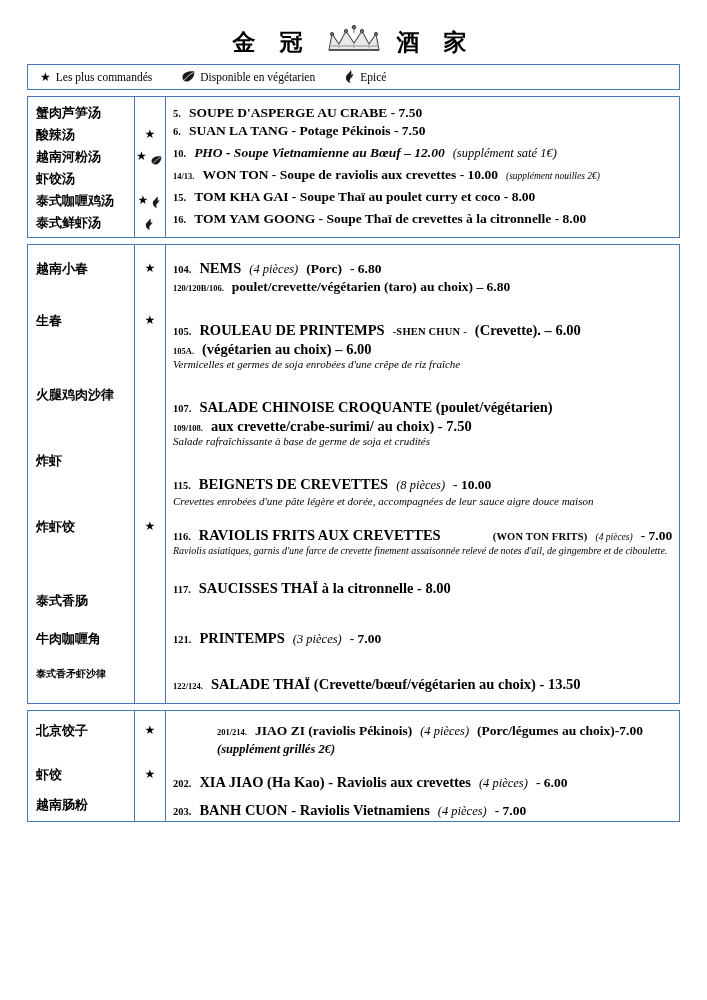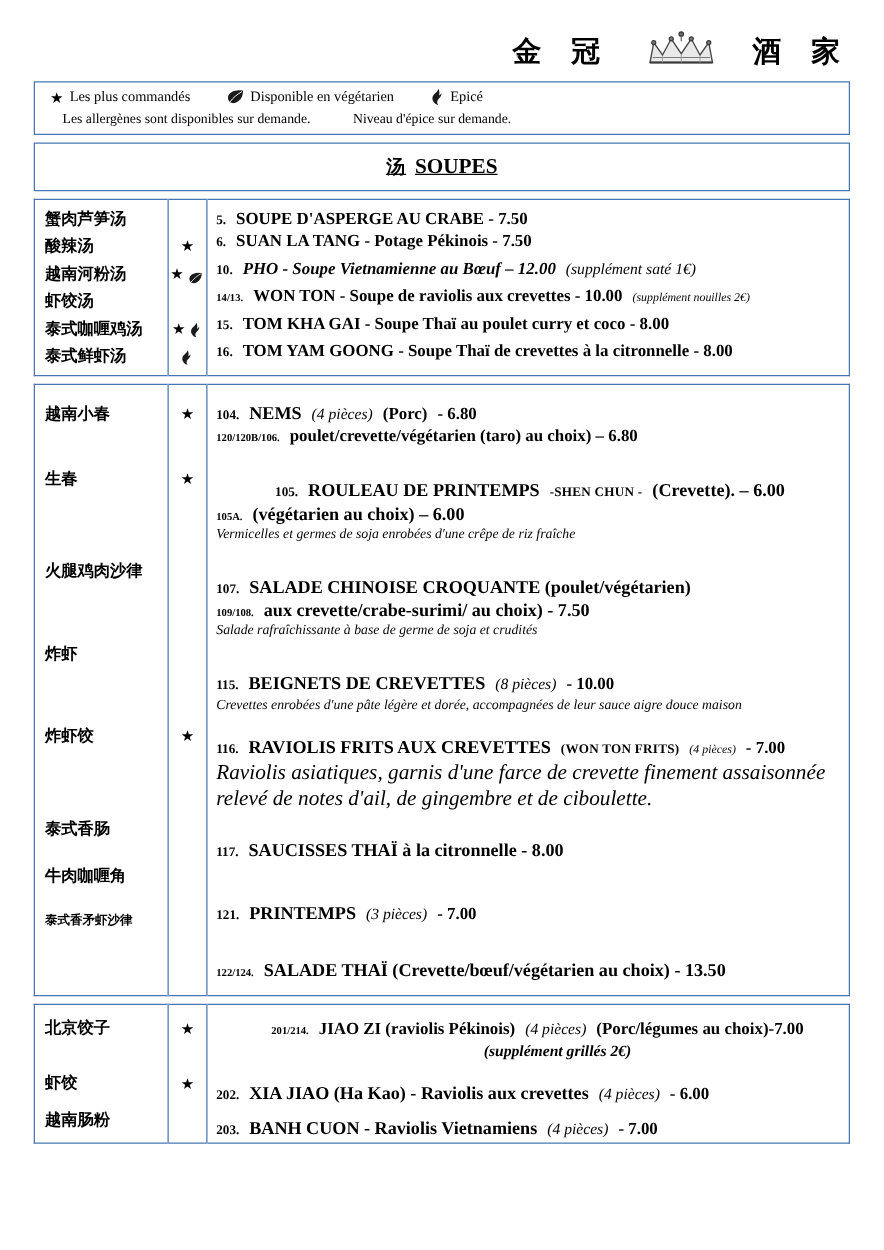--- a/index.html
+++ b/index.html
@@ -7,21 +7,21 @@
     width:707px;height:1000px;
     background:#ffffff;
     font-family:"Liberation Serif","DejaVu Serif",serif;
     color:#000;
     overflow:hidden;
   }
   .page{position:relative;width:707px;height:1000px;box-sizing:border-box;padding:0 27px;}
 
   
   .masthead{text-align:center;padding-top:24px;}
-  .logo-line{display:flex;align-items:center;justify-content:flex-end;gap:28px;}
+  .logo-line{display:flex;align-items:center;justify-content:center;gap:14px;}
   .cn-brand{
     font-family:"DejaVu Serif",serif;
     font-weight:bold;font-size:23px;letter-spacing:8px;
     line-height:1;
   }
   .crown{display:block;}
   .brand-fr{
     font-weight:bold;font-size:22px;letter-spacing:.4px;
     margin-top:-1px;line-height:1.1;
   }
@@ -160,31 +160,22 @@
       </span>
       <span class="legend-item">
         <span class="icon-flame">
           <svg width="10" height="13" viewBox="0 0 10 13">
               <path d="M5.6 0 C5.2 2.4 3.2 3.2 1.8 5 C0.4 6.8 0.6 9.6 2.6 11.4 C3.4 12.2 4.6 12.8 5.6 13 C4.2 11.2 4.6 9.4 6 8 C7.2 6.8 8.4 5.4 8.2 3.6 C7.4 4.8 6.6 5.2 6.2 5.4 C6.8 3.6 6.6 1.6 5.6 0 Z" fill="#1a1a1a"></path>
             </svg>
         </span>
         <span>Epicé</span>
       </span>
     </div>
-    <div class="legend-row2">
-      <span>Les allergènes sont disponibles sur demande.</span>
-      <span>Niveau d'épice sur demande.</span>
-    </div>
   </div>
 
-  <div class="band">
-    <span class="band-inner">
-      <span class="cn">汤</span><span class="fr">SOUPES</span>
-    </span>
-  </div>
 
   <table class="tbl">
     <tbody>
         <tr>
       <td class="col-cn">
         <div class="cn-cell">
           <div class="gap4"></div>
           <div class="cn-row">蟹肉芦笋汤</div>
           <div class="cn-row">酸辣汤</div>
           <div class="cn-row">越南河粉汤</div>
@@ -321,21 +312,21 @@
             <span class="it" style="margin-right: 4px;">(4 pièces)</span>
             <span class="nm" style="margin-right: 4px;">(Porc)</span>
             <span class="nm" style="margin-right: 4px;">- 6.80</span>
           </div>
           <div class="ln" style="height:18px;">
             <span class="num-sm" style="margin-right: 4px;">120/120B/106.</span>
             <span class="nm" style="margin-right: 4px;">poulet/crevette/végétarien (taro) au choix) – 6.80</span>
           </div>
           <div class="gap26"></div>
 
-          <div class="ln" style="height:19px;text-align:center;">
+          <div class="ln" style="height:19px;">
             <span class="num" style="margin-right: 4px;">105.</span>
             <span class="nm-lg" style="margin-right: 4px;">ROULEAU DE PRINTEMPS</span>
             <span class="sc" style="margin-right: 4px;">-SHEN CHUN -</span>
             <span class="nm-lg" style="margin-right: 4px;">(Crevette). – 6.00</span>
           </div>
           <div class="ln" style="height:18px;">
             <span class="num-sm" style="margin-right: 4px;">105A.</span>
             <span class="nm-lg" style="margin-right: 4px;">(végétarien au choix) – 6.00</span>
           </div>
           <div class="desc">Vermicelles et germes de soja enrobées d'une crêpe de riz fraîche</div>
@@ -357,25 +348,25 @@
             <span class="nm-lg" style="margin-right: 4px;">BEIGNETS DE CREVETTES</span>
             <span class="it" style="margin-right: 4px;">(8 pièces)</span>
             <span class="nm" style="margin-right: 4px;">- 10.00</span>
           </div>
           <div class="desc" style="width:480px;">Crevettes enrobées d'une pâte légère et dorée, accompagnées de leur sauce aigre douce maison</div>
           <div class="gap18"></div>
 
           <div class="ln" style="height:19px;">
             <span class="num" style="margin-right: 4px;">116.</span>
             <span class="nm-lg" style="margin-right: 4px;">RAVIOLIS FRITS AUX CREVETTES</span>
-            <span class="sc" style="margin-right: 4px;">(WON TON FRITS)</span>
+            <span class="sc" style="margin-right: 4px; margin-left: 44px;">(WON TON FRITS)</span>
             <span class="it-sm" style="margin-right: 4px;">(4 pièces)</span>
             <span class="nm" style="margin-right: 4px;">-  7.00</span>
           </div>
-          <div class="desc" style="font-size:17px;width:500px;line-height:1.22;">Raviolis asiatiques, garnis d'une farce de crevette finement assaisonnée relevé de notes d'ail, de gingembre et de ciboulette.</div>
+          <div class="desc" style="font-size:10px;width:500px;line-height:1.22;">Raviolis asiatiques, garnis d'une farce de crevette finement assaisonnée relevé de notes d'ail, de gingembre et de ciboulette.</div>
           <div class="gap22"></div>
 
           <div class="ln" style="height:20px;">
             <span class="num" style="margin-right: 4px;">117.</span>
             <span class="nm-lg" style="margin-right: 4px;">SAUCISSES THAÏ  à la citronnelle - 8.00</span>
           </div>
           <div class="gap30"></div>
 
           <div class="ln" style="height:20px;">
             <span class="num" style="margin-right: 4px; text-align: center;">121.</span>
@@ -429,21 +420,21 @@
       <td class="col-ds">
         <div class="ds-cell">
           <div class="gap10"></div>
 
           <div class="ln" style="height:18px;">
             <span class="num-sm" style="margin-right: 4px; margin-left: 44px;">201/214.</span>
             <span class="nm" style="margin-right: 4px;">JIAO ZI  (raviolis Pékinois)</span>
             <span class="it" style="margin-right: 4px;">(4 pièces)</span>
             <span class="nm" style="margin-right: 4px;">(Porc/légumes au choix)-7.00</span>
           </div>
-          <div class="ln indent" style="height:20px;text-align:center;">
+          <div class="ln indent" style="height:20px;">
             <span class="it-b" style="margin-right: 4px;">(supplément grillés 2€)</span>
           </div>
           <div class="gap14"></div>
 
           <div class="ln" style="height:20px;">
             <span class="num" style="margin-right: 4px;">202.</span>
             <span class="nm-lg" style="margin-right: 4px;">XIA JIAO (Ha Kao) - Raviolis aux crevettes</span>
             <span class="it" style="margin-right: 4px;">(4 pièces)</span>
             <span class="nm" style="margin-right: 4px;">- 6.00</span>
           </div>

